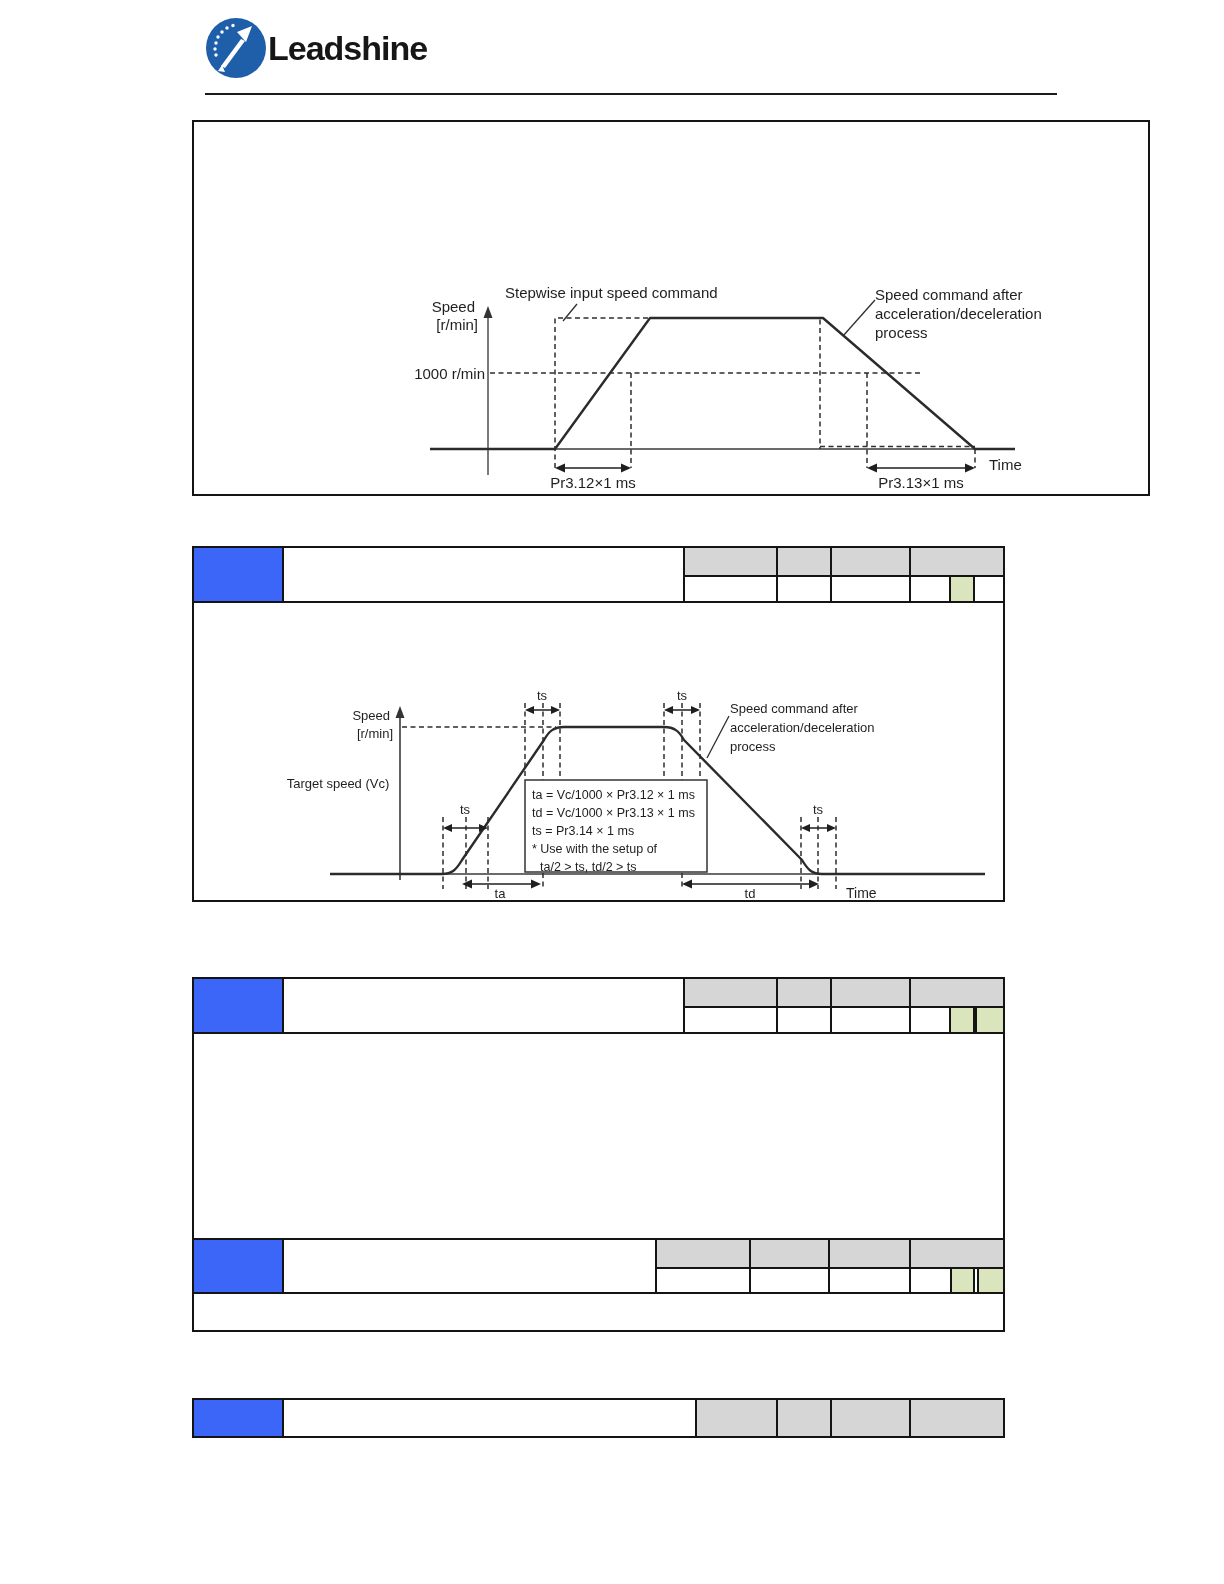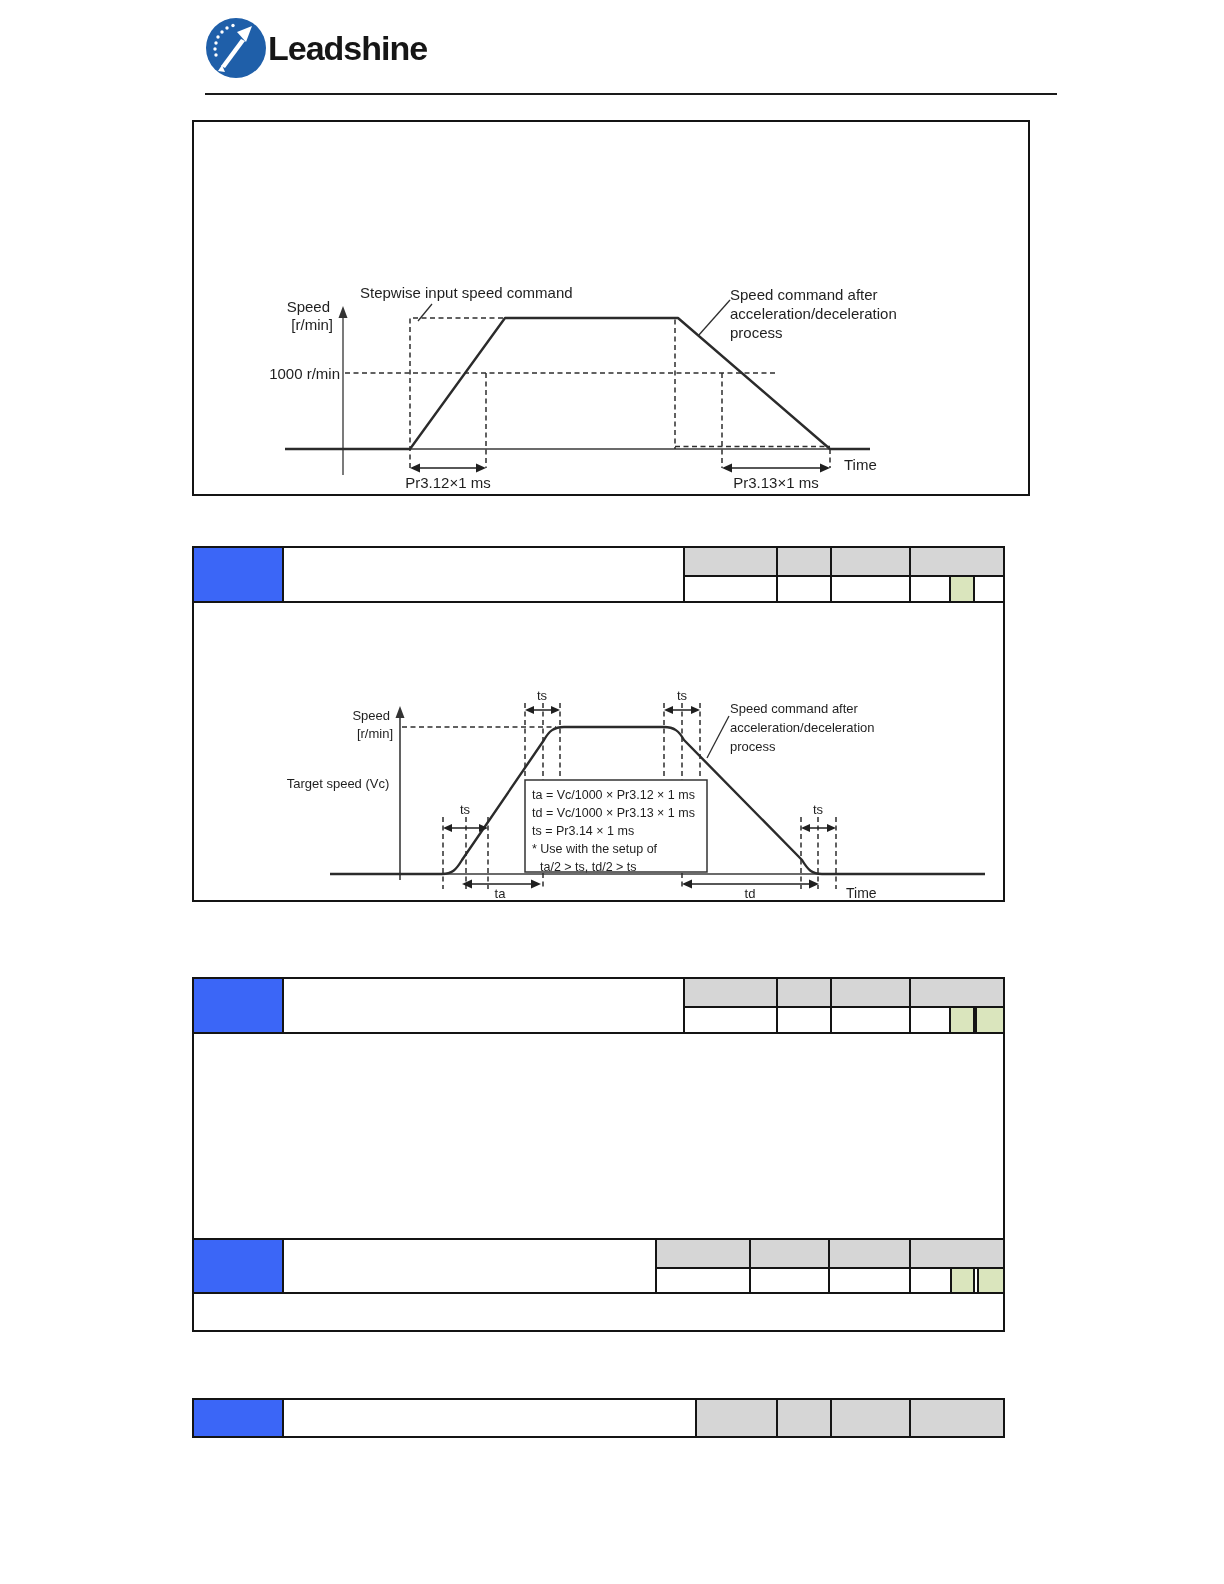--- a/index.html
+++ b/index.html
@@ -1,17 +1,17 @@
 <!DOCTYPE html>
 <html style="--header-blue: #3b66f7; --cell-gray: #d6d6d6; --cell-green: #dae5bd; --logo-blue: #1f5fa9;"><head>
 <meta charset="utf-8">
 <style>
   html,body{margin:0;padding:0;background:#ffffff;}
   #page{position:relative;width:1224px;height:1584px;background:#fff;overflow:hidden;
-        font-family:"Liberation Sans","DejaVu Sans",sans-serif;color:#1d4ed8;}
+        font-family:"Liberation Sans","DejaVu Sans",sans-serif;color:#1d4ed8;text-align:right;}
   .abs{position:absolute;box-sizing:border-box;}
   .box{position:absolute;box-sizing:border-box;border:2px solid #141414;background:#fff;}
   .phdr{position:absolute;left:0;top:0;right:0;box-sizing:border-box;border-bottom:2px solid #141414;background:#fff;}
   .pblue{position:absolute;left:0;top:0;width:90px;height:100%;box-sizing:border-box;
          background:var(--header-blue,#3b66f7);border-right:2px solid #141414;}
   .grow{position:absolute;top:0;height:29px;box-sizing:border-box;background:var(--cell-gray,#d6d6d6);
         border-bottom:2px solid #141414;}
   .vline{position:absolute;top:0;height:100%;width:2px;background:#141414;}
   .gcell{position:absolute;top:29px;bottom:0;box-sizing:border-box;background:var(--cell-green,#dae5bd);
          border-left:2px solid #141414;border-right:2px solid #141414;}
@@ -48,21 +48,21 @@
       <circle cx="13" cy="29" r="1.7" fill="#fff"></circle>
       <circle cx="15" cy="23" r="1.7" fill="#fff"></circle>
       <circle cx="19" cy="18" r="1.7" fill="#fff"></circle>
       <circle cx="24" cy="14" r="1.7" fill="#fff"></circle>
       <circle cx="30" cy="11.5" r="1.7" fill="#fff"></circle>
     </g>
     <text id="brandtext" x="65" y="46">Leadshine</text>
   </svg>
   <div class="abs" style="left:205px;top:93px;width:852px;height:2px;background:#1a1a1a;"></div>
 
-  <div class="box" style="left:192px;top:120px;width:838px;height:376px;">
+  <div class="box" style="left:192px;top:120px;width:958px;height:376px;">
     <svg width="809" height="372" viewBox="0 0 809 372">
 
       <line class="axis" x1="149" y1="353" x2="149" y2="191"></line>
       <polygon class="ink" points="144.5,196 149,184 153.5,196"></polygon>
       <line class="axis2" x1="91" y1="327" x2="676" y2="327"></line>
 
       <line class="dsh" x1="151" y1="251" x2="583" y2="251"></line>
 
       <polyline class="dsh" points="216,346 216,196 481,196 481,327"></polyline>
       <line class="dsh" x1="481" y1="324.5" x2="636" y2="324.5"></line>

